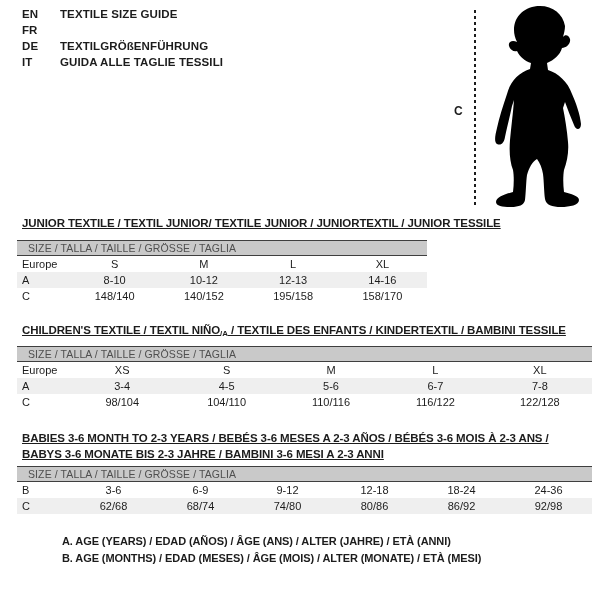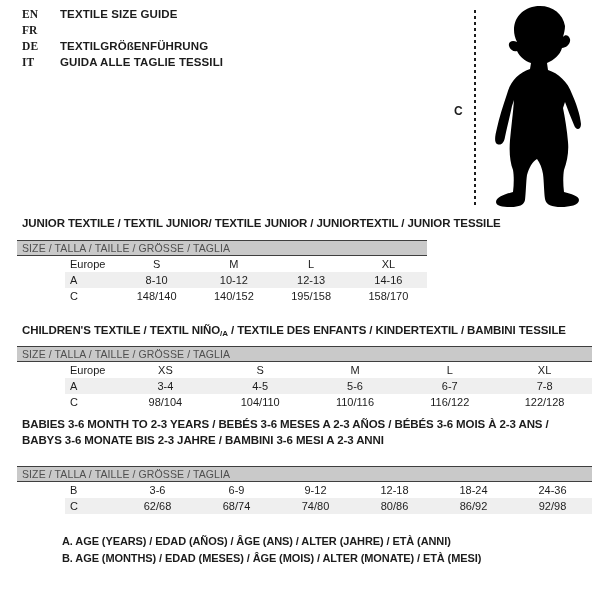--- a/index.html
+++ b/index.html
@@ -14,39 +14,39 @@
   html,body{margin:0;padding:0;}
   body{
     width:600px;height:600px;position:relative;overflow:hidden;
     background:var(--background);color:var(--text);
     font-family:"Liberation Sans","DejaVu Sans",sans-serif;
   }
   
   .lang-list{position:absolute;left:22px;top:6px;}
   .lang-row{display:flex;height:16px;align-items:center;
     font-size:11.5px;font-weight:bold;letter-spacing:.1px;}
-  .lang-code{width:38px;flex:0 0 38px;font-family:Liberation Serif, serif;}
+  .lang-code{width:38px;flex:0 0 38px;}
   
   .figure{position:absolute;left:450px;top:0;width:150px;height:215px;}
   .measure-line{position:absolute;left:24px;top:10px;width:2px;height:196px;
     background:repeating-linear-gradient(to bottom,#1c1c1c 0 3px,transparent 3px 6px);}
   .measure-label{position:absolute;left:4px;top:104px;font-size:12px;font-weight:bold;}
   .figure svg{position:absolute;left:34px;top:4px;}
   
   .section-heading{position:absolute;left:22px;font-size:11.5px;font-weight:bold;
-    letter-spacing:-.1px;line-height:16px;white-space:nowrap;}
+    letter-spacing:-.1px;line-height:16px;white-space:nowrap;text-decoration:underline;}
   .section-heading .sub{font-size:8px;vertical-align:-2px;}
   
   .size-table{position:absolute;left:17px;border-top:1px solid var(--rule-line);
     font-size:11px;}
   .t-header{height:14px;background:var(--table-header-bg);
     border-bottom:1px solid var(--rule-line);
-    display:flex;align-items:center;padding-left:5px;
+    display:flex;align-items:center;padding-left:11px;
     font-size:10.5px;color:var(--table-header-text);letter-spacing:.1px;}
-  .t-row{height:16px;display:flex;align-items:center;margin-left:48px;}
+  .t-row{height:16px;display:flex;align-items:center;}
   .t-row.alt{background:var(--row-alt-bg);}
   .t-label{flex:0 0 48px;padding-left:5px;}
   .t-cell{flex:1 1 0;text-align:center;}
   
   .footnotes{position:absolute;left:22px;top:533px;}
   .footnote{font-size:11px;font-weight:bold;line-height:17px;letter-spacing:-.1px;
     white-space:nowrap;margin-left:40px;}
 </style>
 </head>
 <body>
@@ -172,21 +172,21 @@
   <div class="t-row">
     <span class="t-label">C</span>
     <span class="t-cell">98/104</span>
     <span class="t-cell">104/110</span>
     <span class="t-cell">110/116</span>
     <span class="t-cell">116/122</span>
     <span class="t-cell">122/128</span>
   </div>
 </div>
 
-<div class="section-heading" style="top:416px">
+<div class="section-heading" style="top:430px">
   <div>BABIES 3-6 MONTH TO 2-3 YEARS / BEBÉS 3-6 MESES A 2-3 AÑOS / BÉBÉS 3-6 MOIS À 2-3 ANS /</div>
   <div>BABYS 3-6 MONATE BIS 2-3 JAHRE / BAMBINI 3-6 MESI A 2-3 ANNI</div>
 </div>
 
 <div class="size-table" style="top:466px;width:575px">
   <div class="t-header">
     <span>SIZE / TALLA / TAILLE / GRÖSSE / TAGLIA</span>
   </div>
   <div class="t-row">
     <span class="t-label">B</span>

